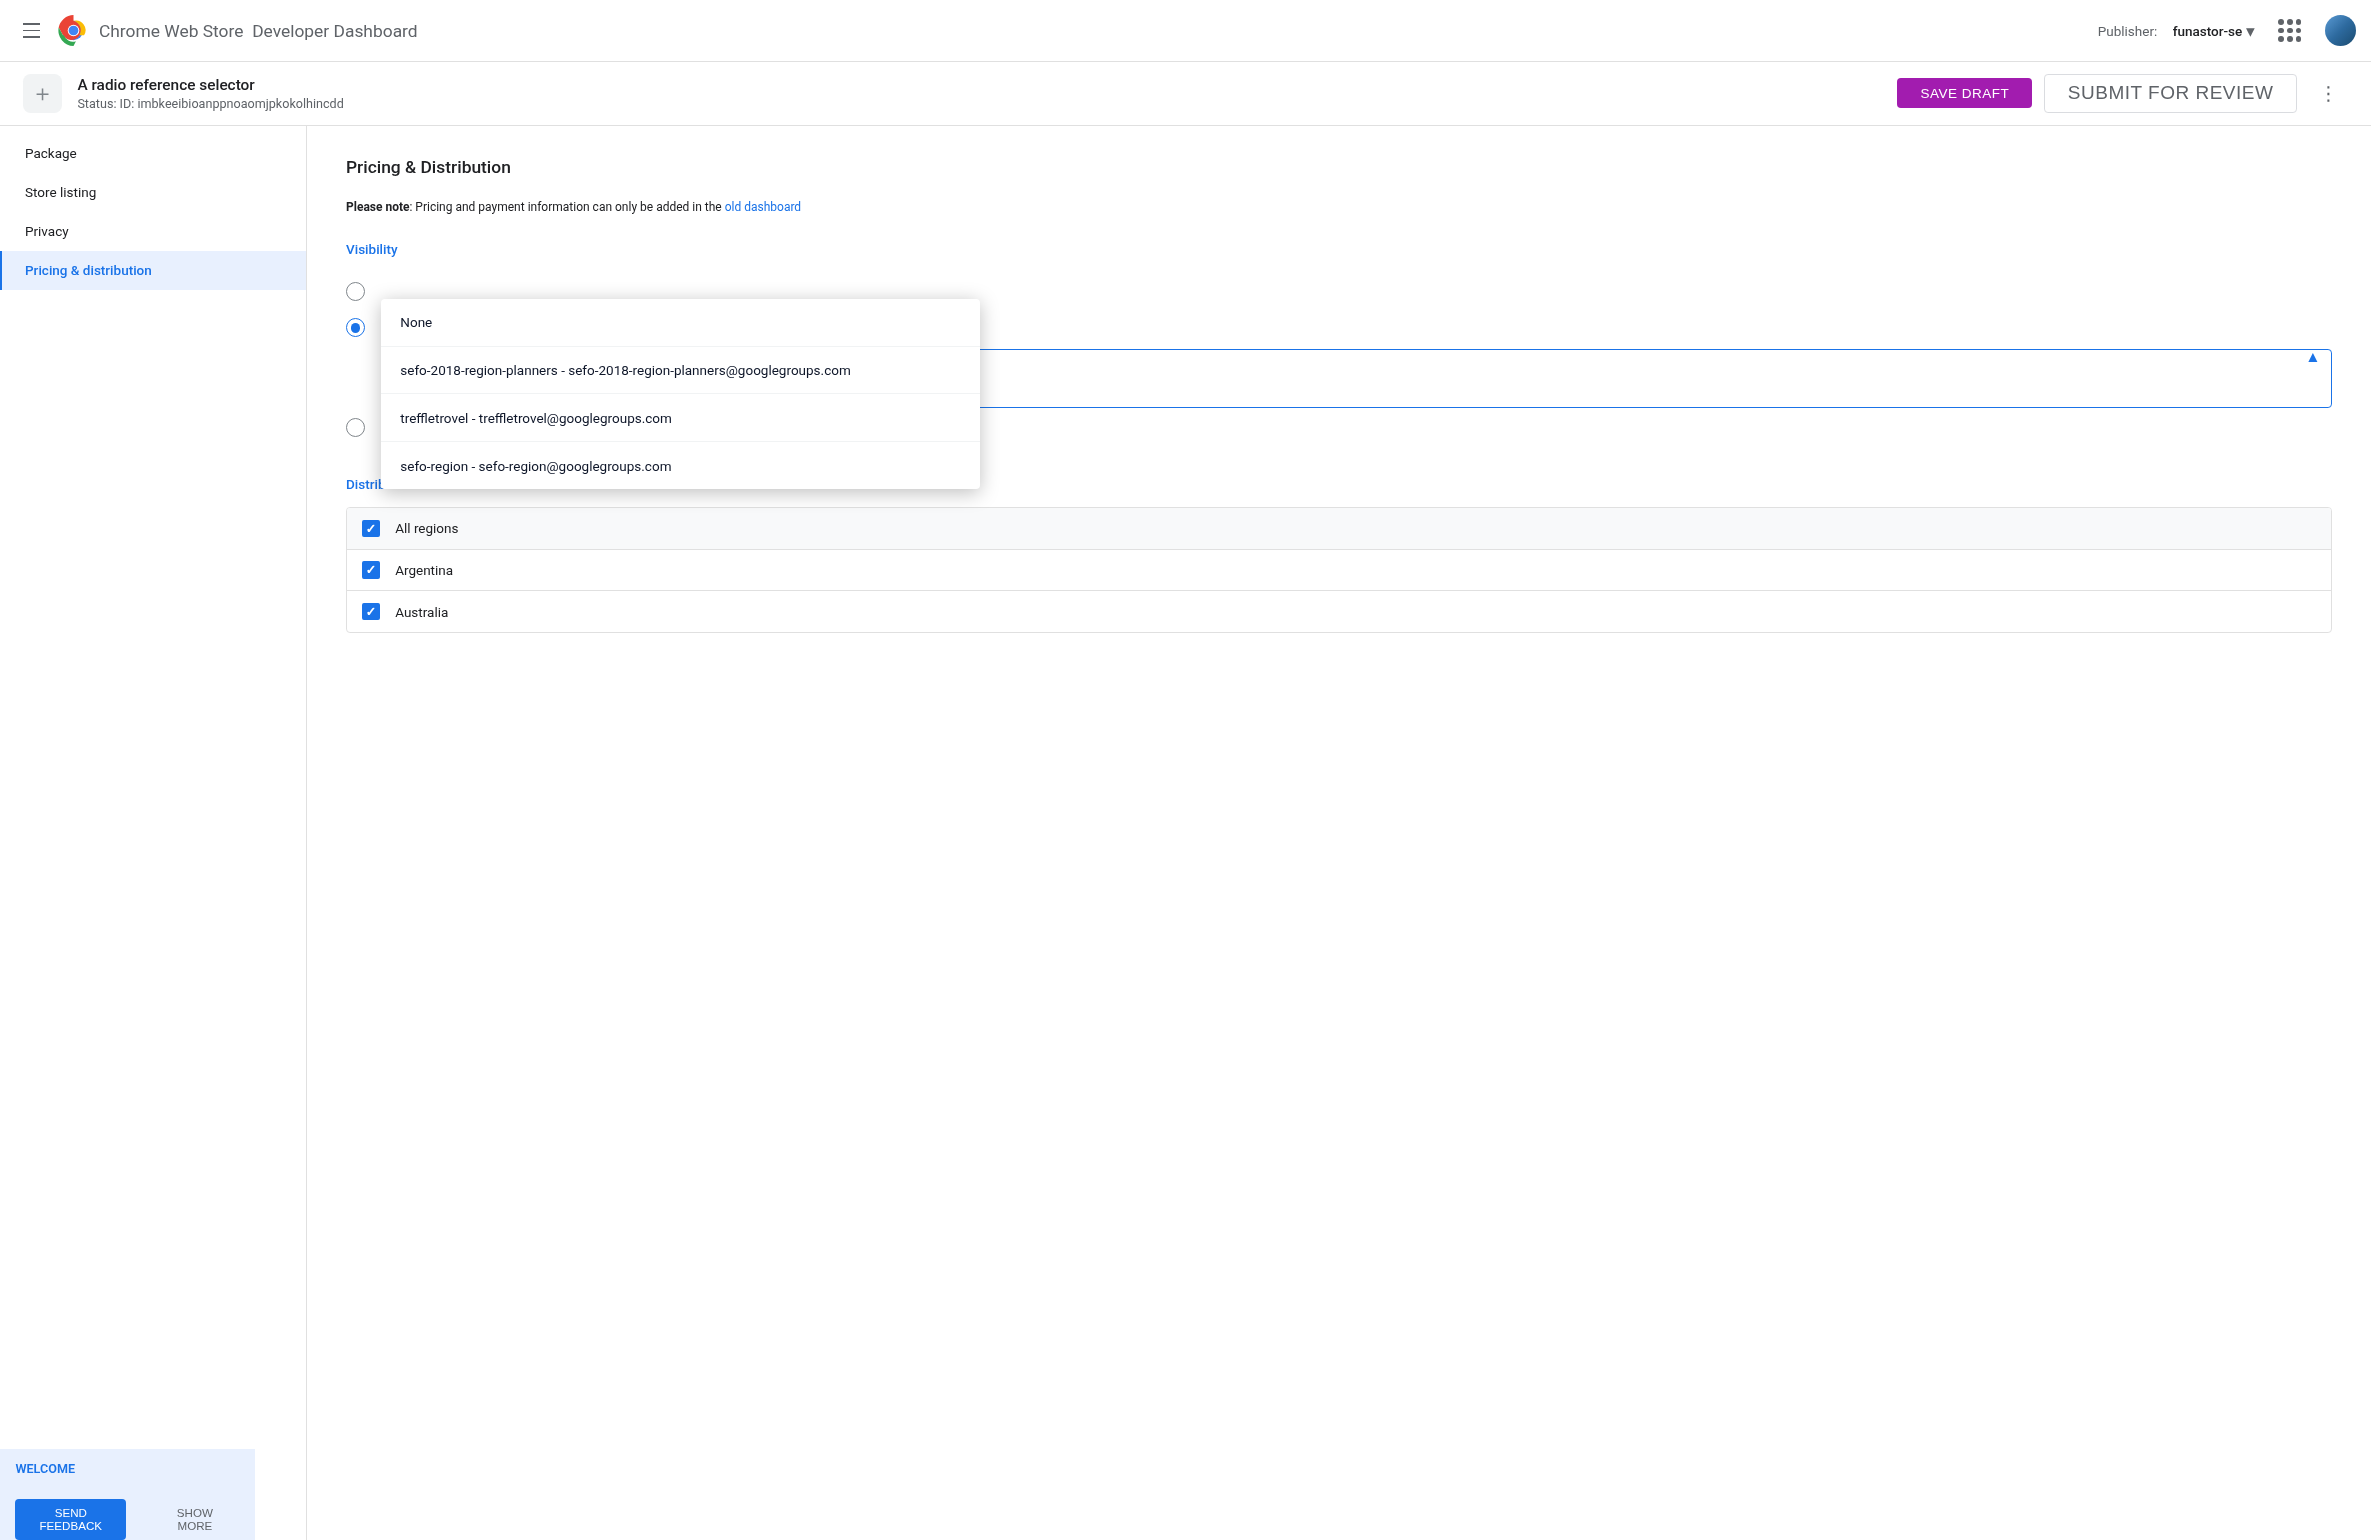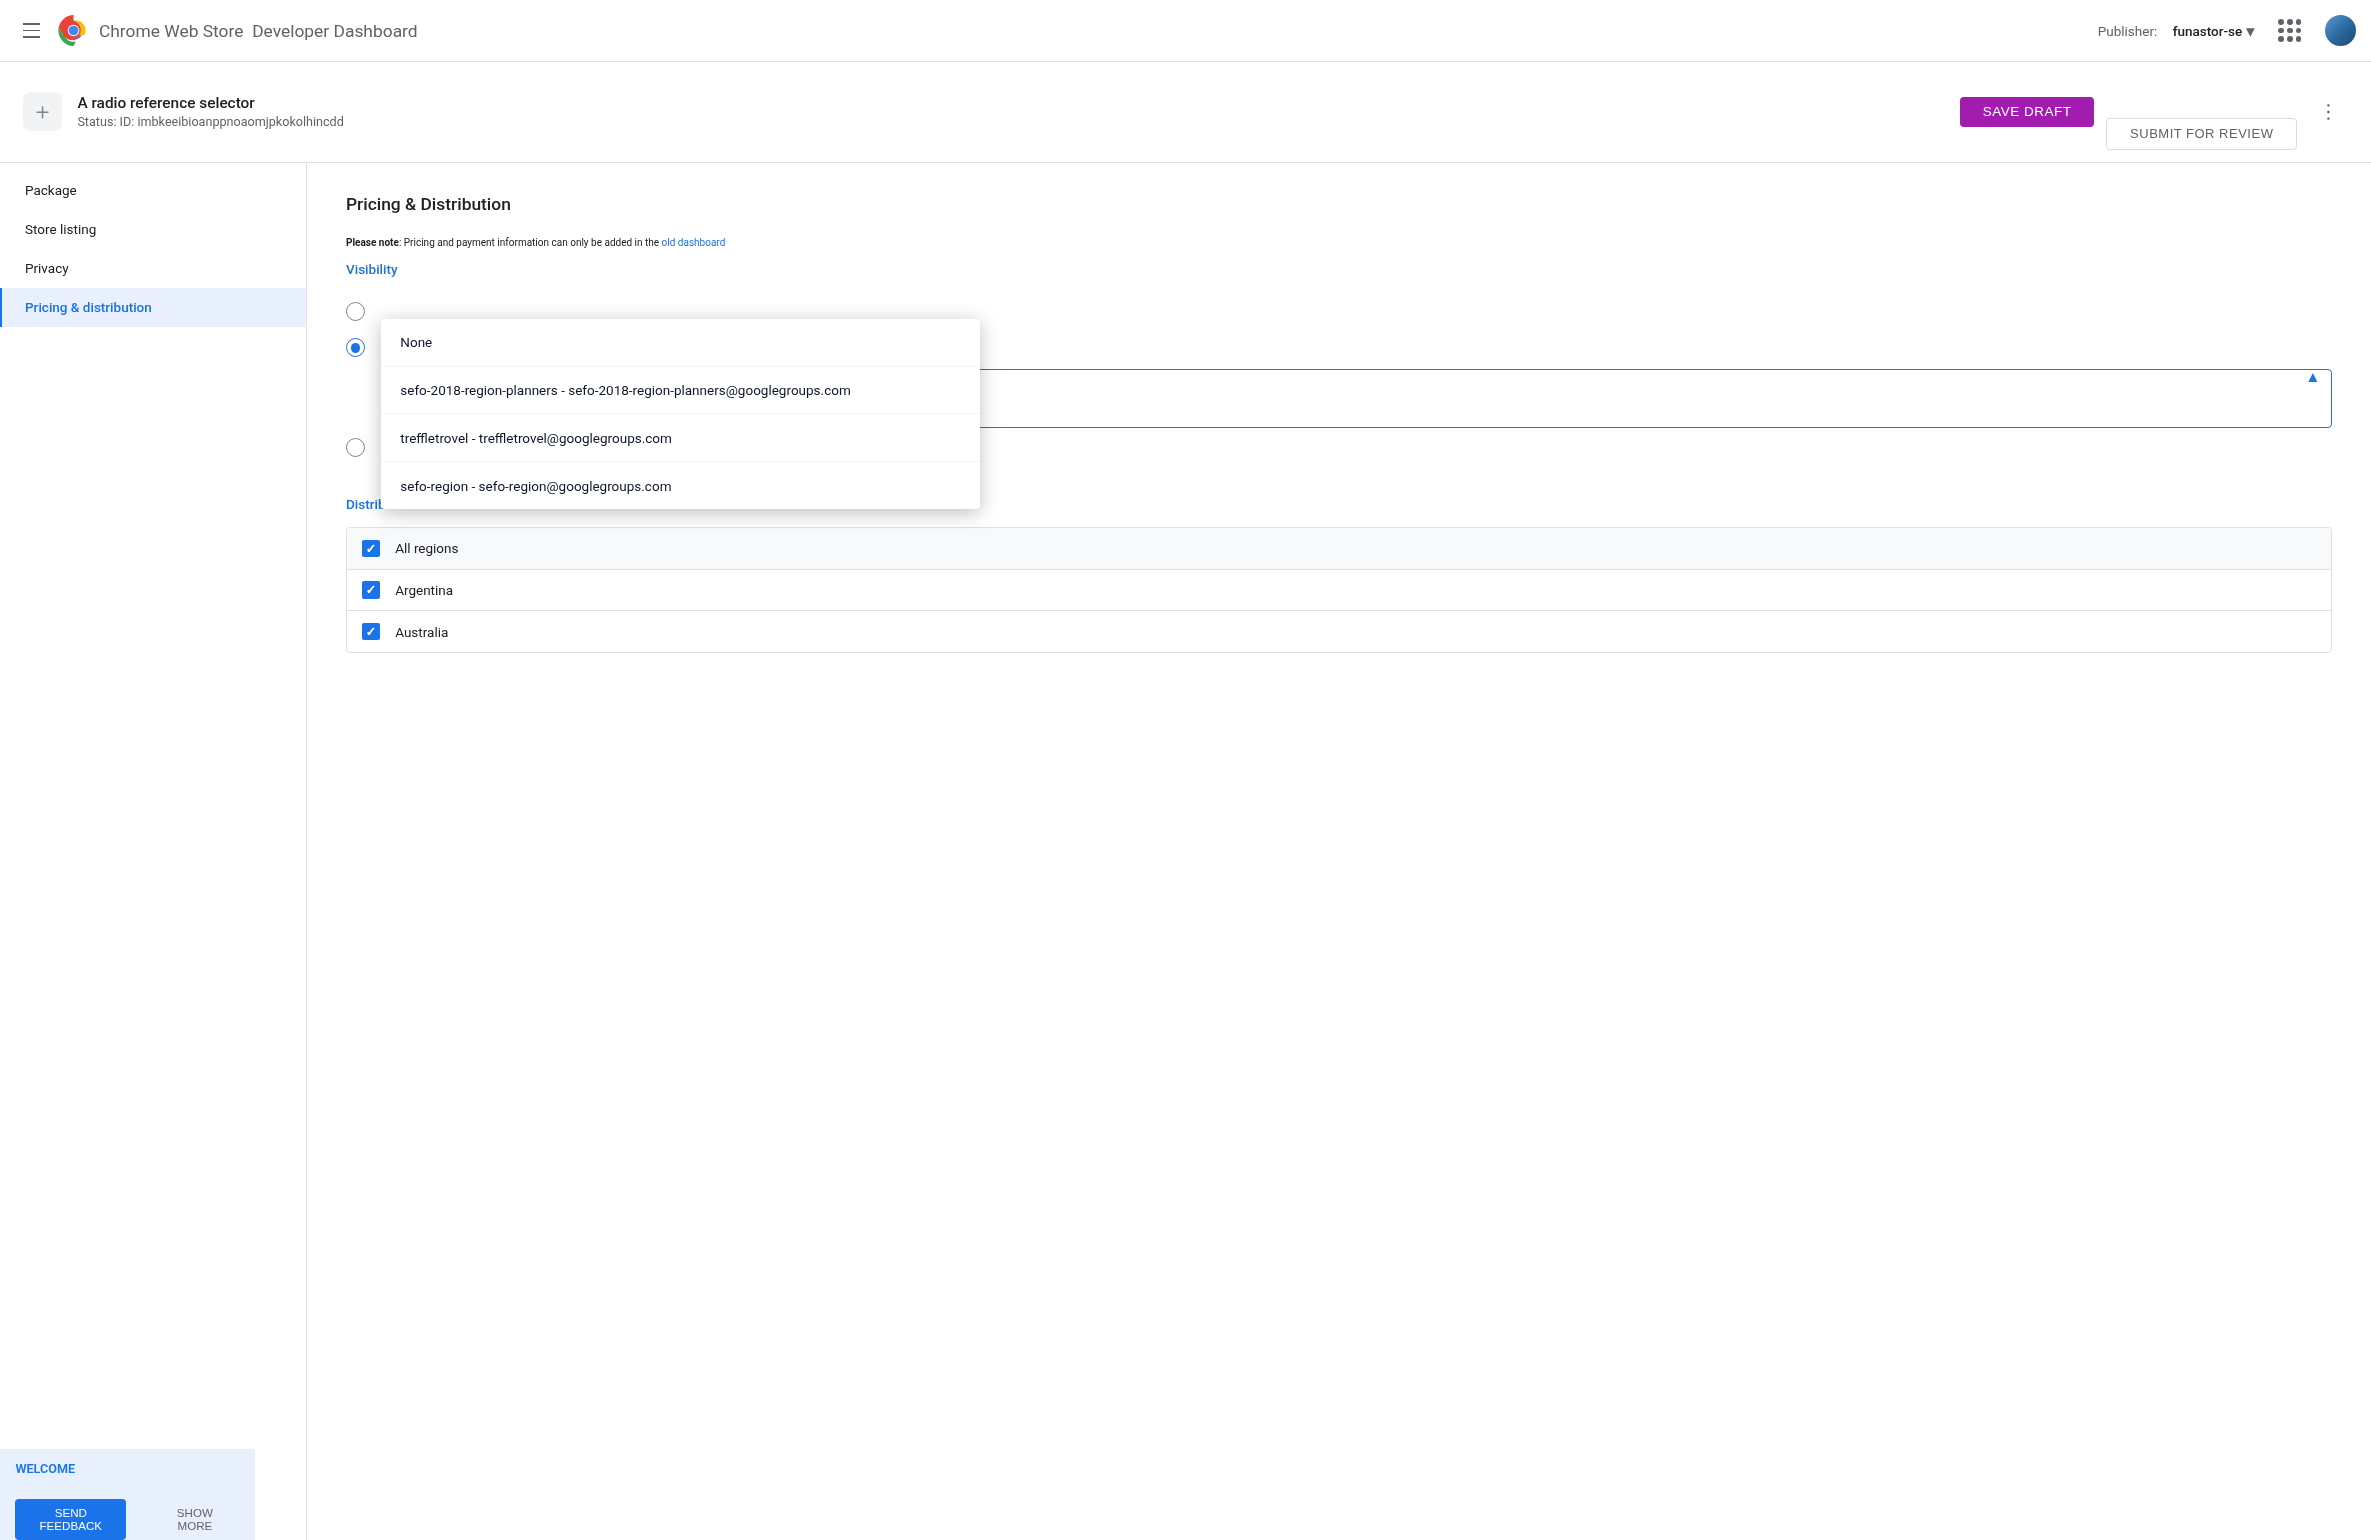--- a/index.html
+++ b/index.html
@@ -82,22 +82,22 @@
     .sub-header-actions {
       margin-left: auto; display: flex; align-items: center; gap: 11.6px;
     }
     .btn-save-draft {
       background: #a21caf; color: #fff; border: none;
       padding: 7.7px 23px; border-radius: 3.9px; font-size: 13.5px; font-weight: 500;
       cursor: pointer; letter-spacing: 0.5px; text-transform: uppercase;
     }
     .btn-submit {
       background: #fff; color: #5f6368; border: 1px solid #dadce0;
-      padding: 7.7px 23px; border-radius: 3.9px; font-size: 13px; font-weight: 500;
-      cursor: pointer; letter-spacing: 0.5px; text-transform: uppercase; margin-top: 44px;
+      padding: 7.7px 23px; border-radius: 3.9px; font-size: 19px; font-weight: 500;
+      cursor: pointer; letter-spacing: 0.5px; text-transform: uppercase;
     }
     .more-btn {
       width: 39px; height: 39px; display: flex; align-items: center; justify-content: center;
       cursor: pointer; color: #5f6368; font-size: 19.3px; border-radius: 50%;
     }
 
     
     .main-layout {
       display: flex; height: calc(100vh - 124px); overflow: hidden;
     }
@@ -123,21 +123,21 @@
 
     
     .main-content {
       flex: 1; overflow-y: auto; padding: 31px 39px;
       position: relative;
     }
     .section-title {
       font-size: 17.4px; font-weight: 500; color: #202124; margin-bottom: 23px;
     }
     .note-box {
-      margin-bottom: 13px; font-size: 10px; color: #202124;
+      margin-bottom: 27px; font-size: 12px; color: #202124;
     }
     .note-box a { color: #1a73e8; text-decoration: none; }
 
     
     .subsection-title {
       color: #1a73e8; font-size: 13.5px; font-weight: 500; margin-bottom: 15.4px;
     }
 
     
     .visibility-section { margin-bottom: 31px; position: relative; }

